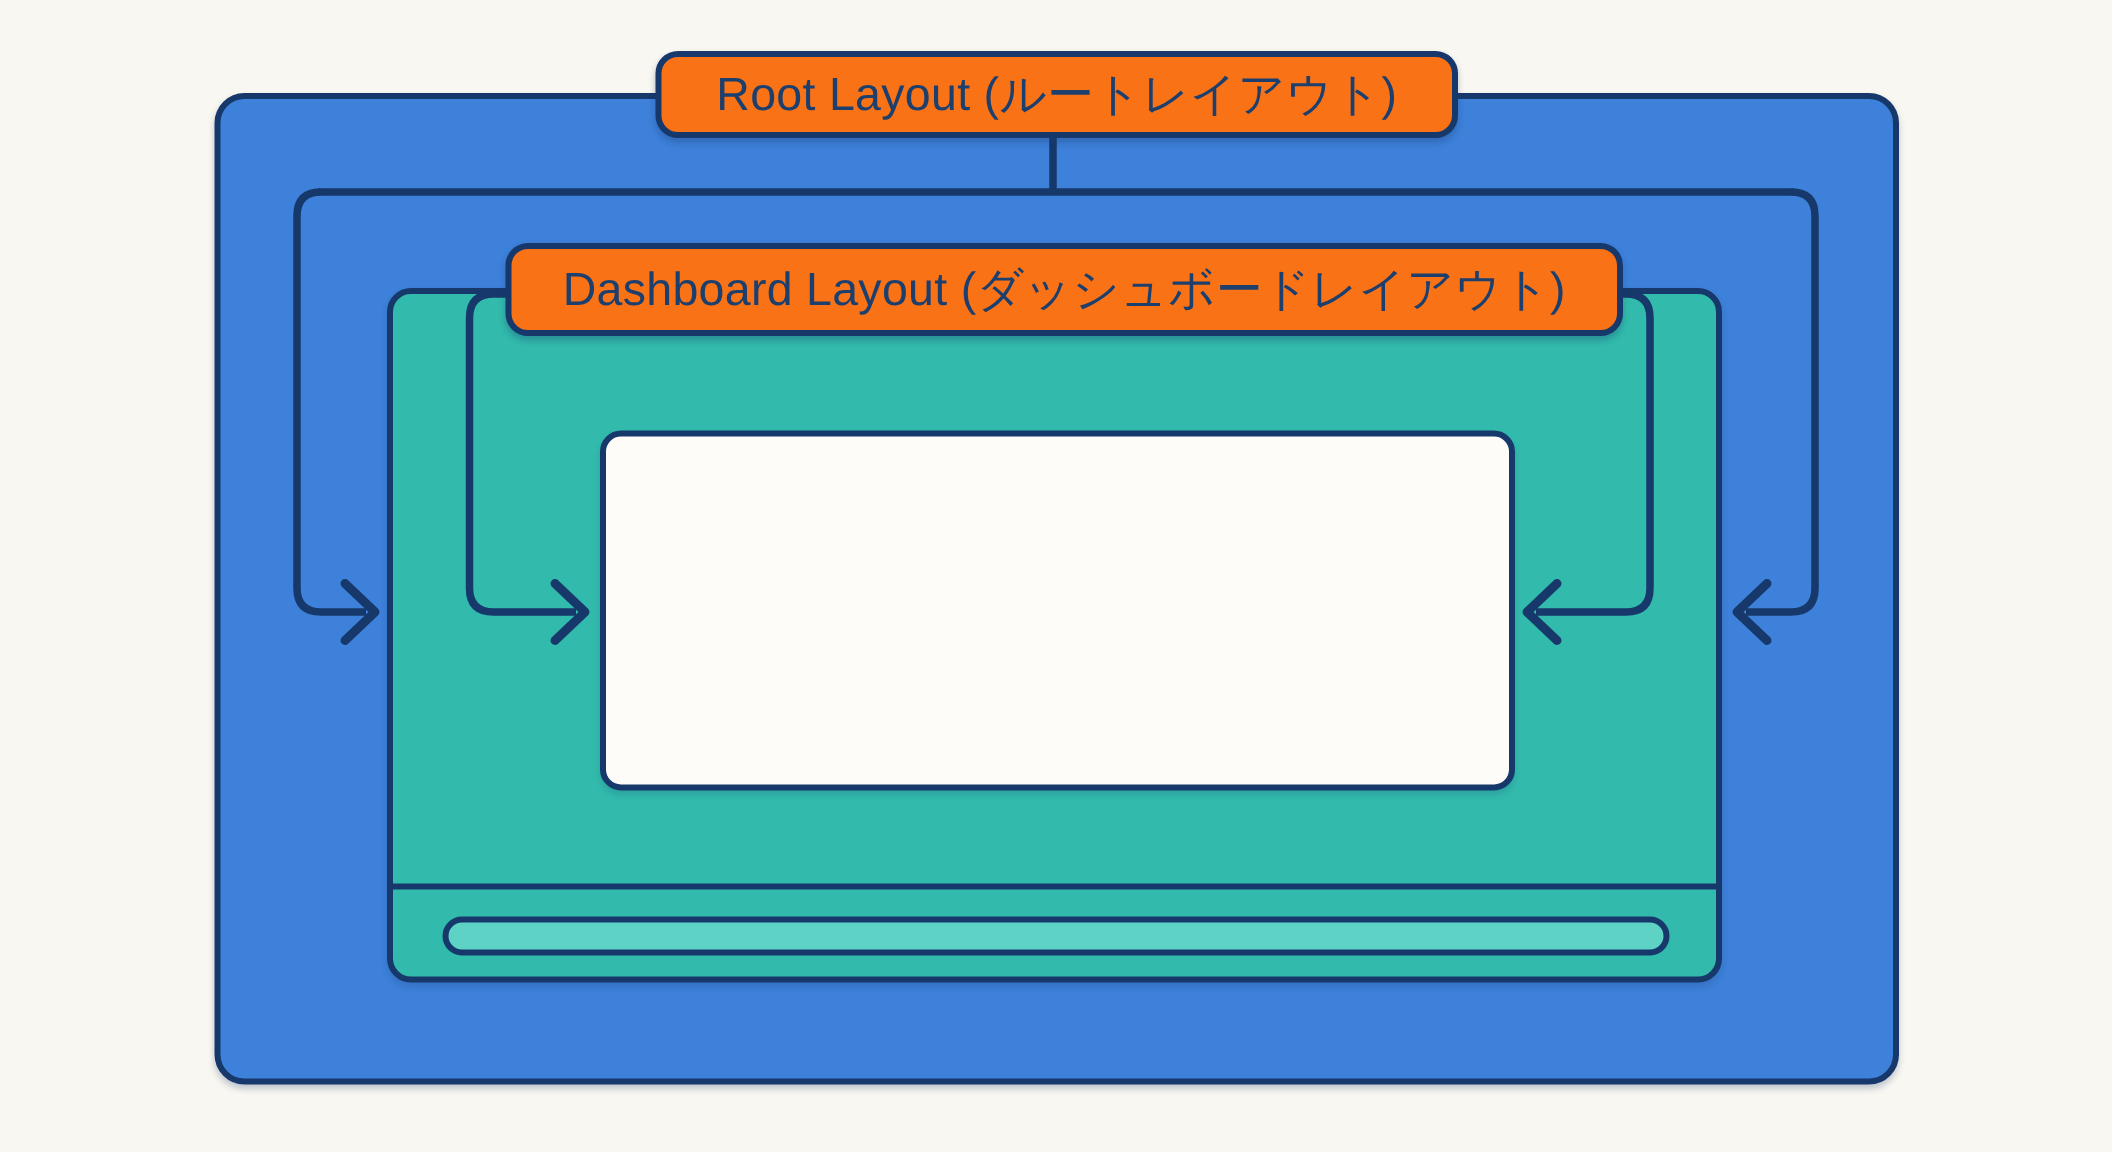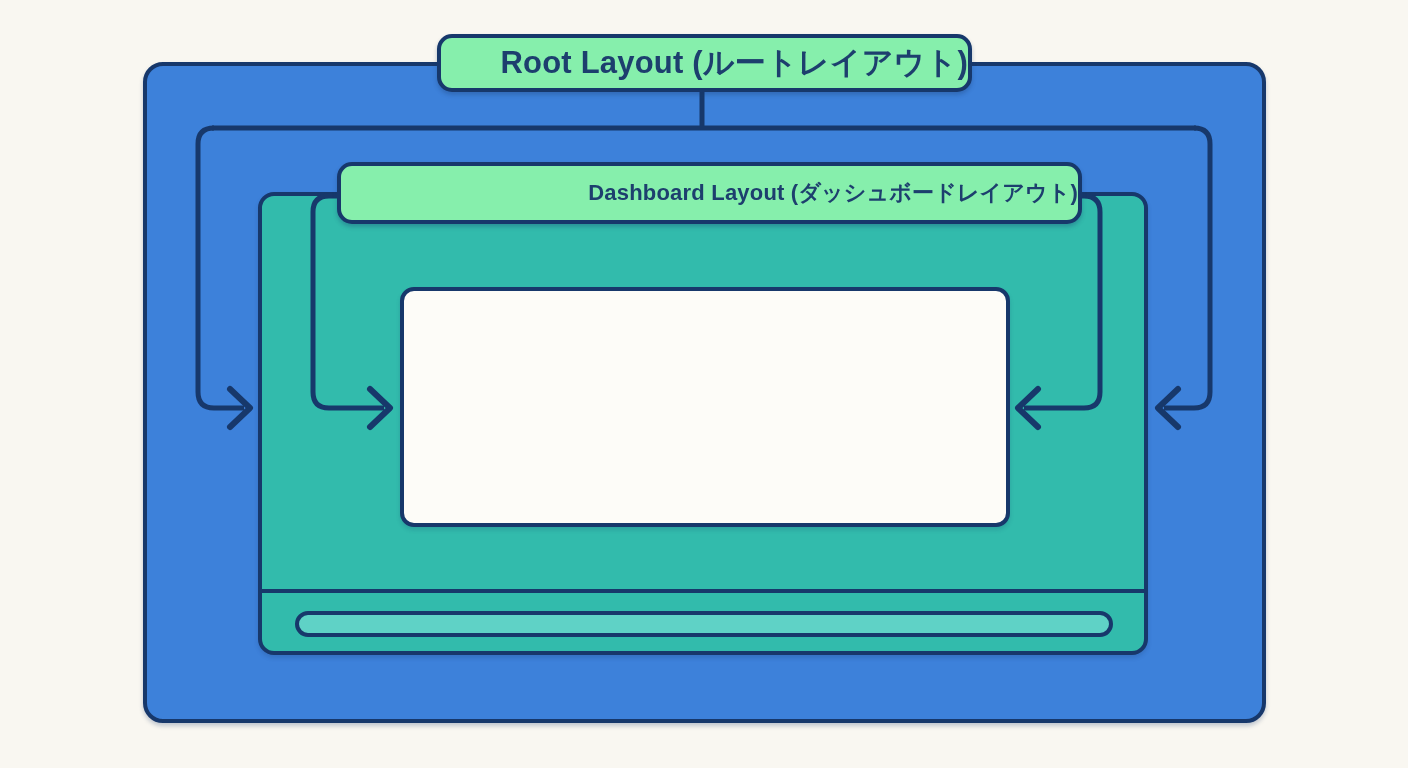--- a/index.html
+++ b/index.html
@@ -60,39 +60,39 @@
     position: absolute;
     left: 0; top: 0;
     width: 1408px; height: 768px;
     pointer-events: none;
   }
   .label {
     position: absolute;
     box-sizing: border-box;
     display: flex;
     align-items: center;
-    justify-content: flex-end;
-    background: #86efac;
+    justify-content: center;
+    background: #f97316;
     border: 4px solid #17386b;
     border-radius: 15px;
-    font-weight: 700;
+    font-weight: 400;
     color: #1d3f6e;
     box-shadow: 0 3px 4px rgba(23,56,107,0.30);
     white-space: nowrap;
     letter-spacing: 0.2px;
   }
   .root-label {
     left: 437px; top: 34px;
     width: 535px; height: 58px;
     font-size: 31px;
   }
   .dashboard-label {
     left: 337px; top: 162px;
     width: 745px; height: 62px;
-    font-size: 22px;
+    font-size: 31px;
   }
   .page-label {
     left: 575px; top: 256px;
     width: 258px; height: 63px;
     font-size: 30px;
     border: 5px solid #e8862d;
     border-radius: 16px;
   }
 </style>
 </head>

